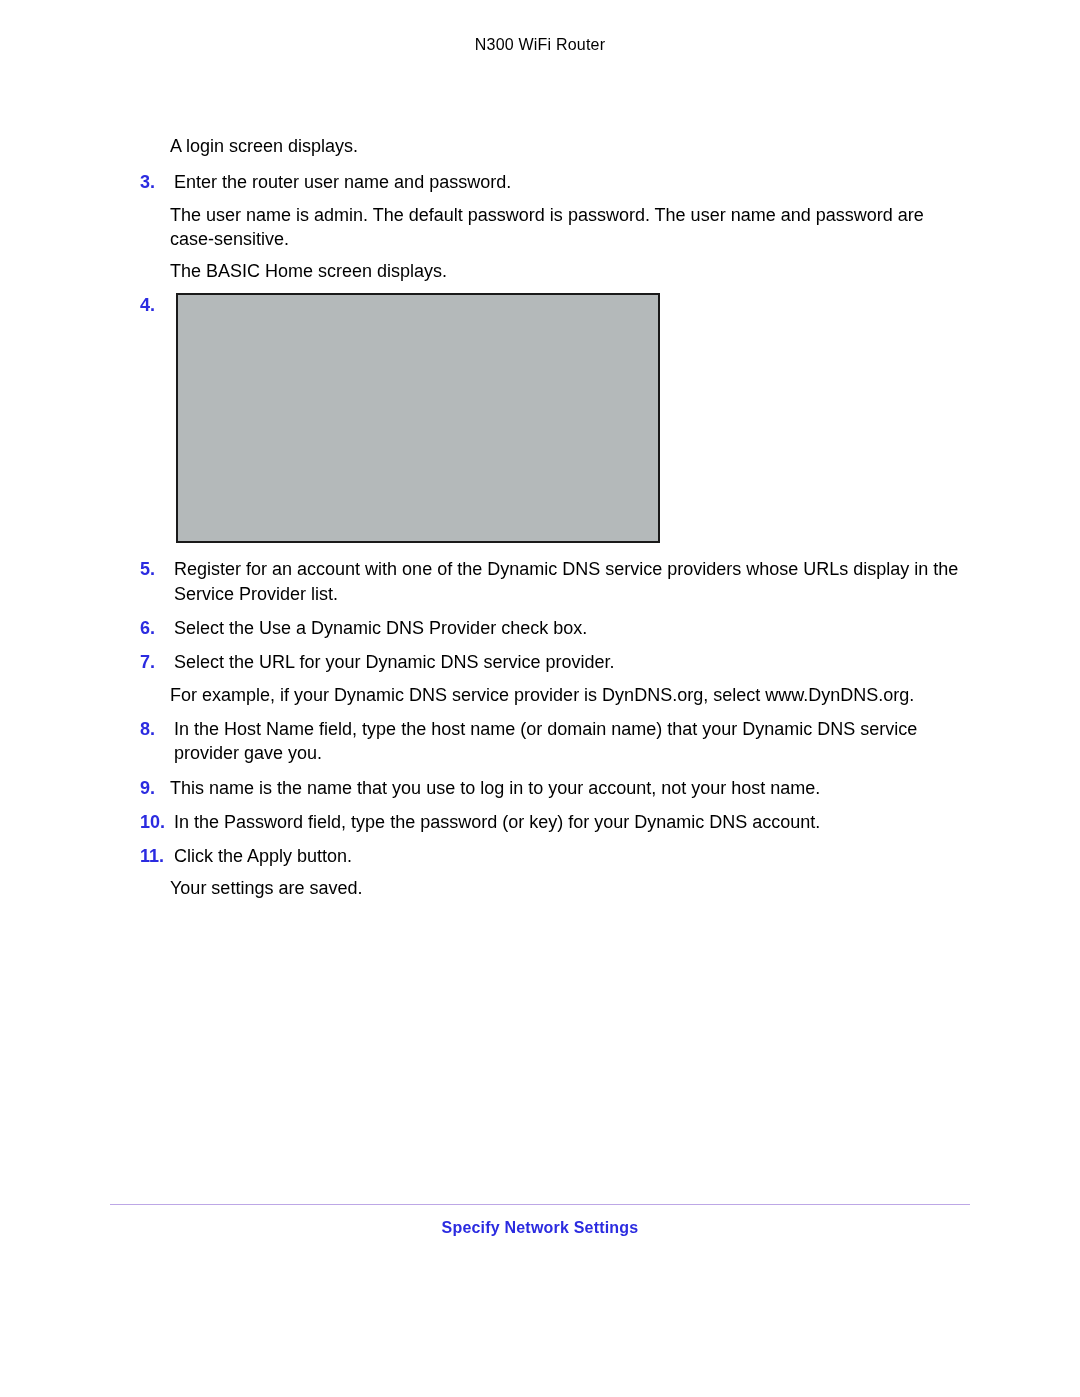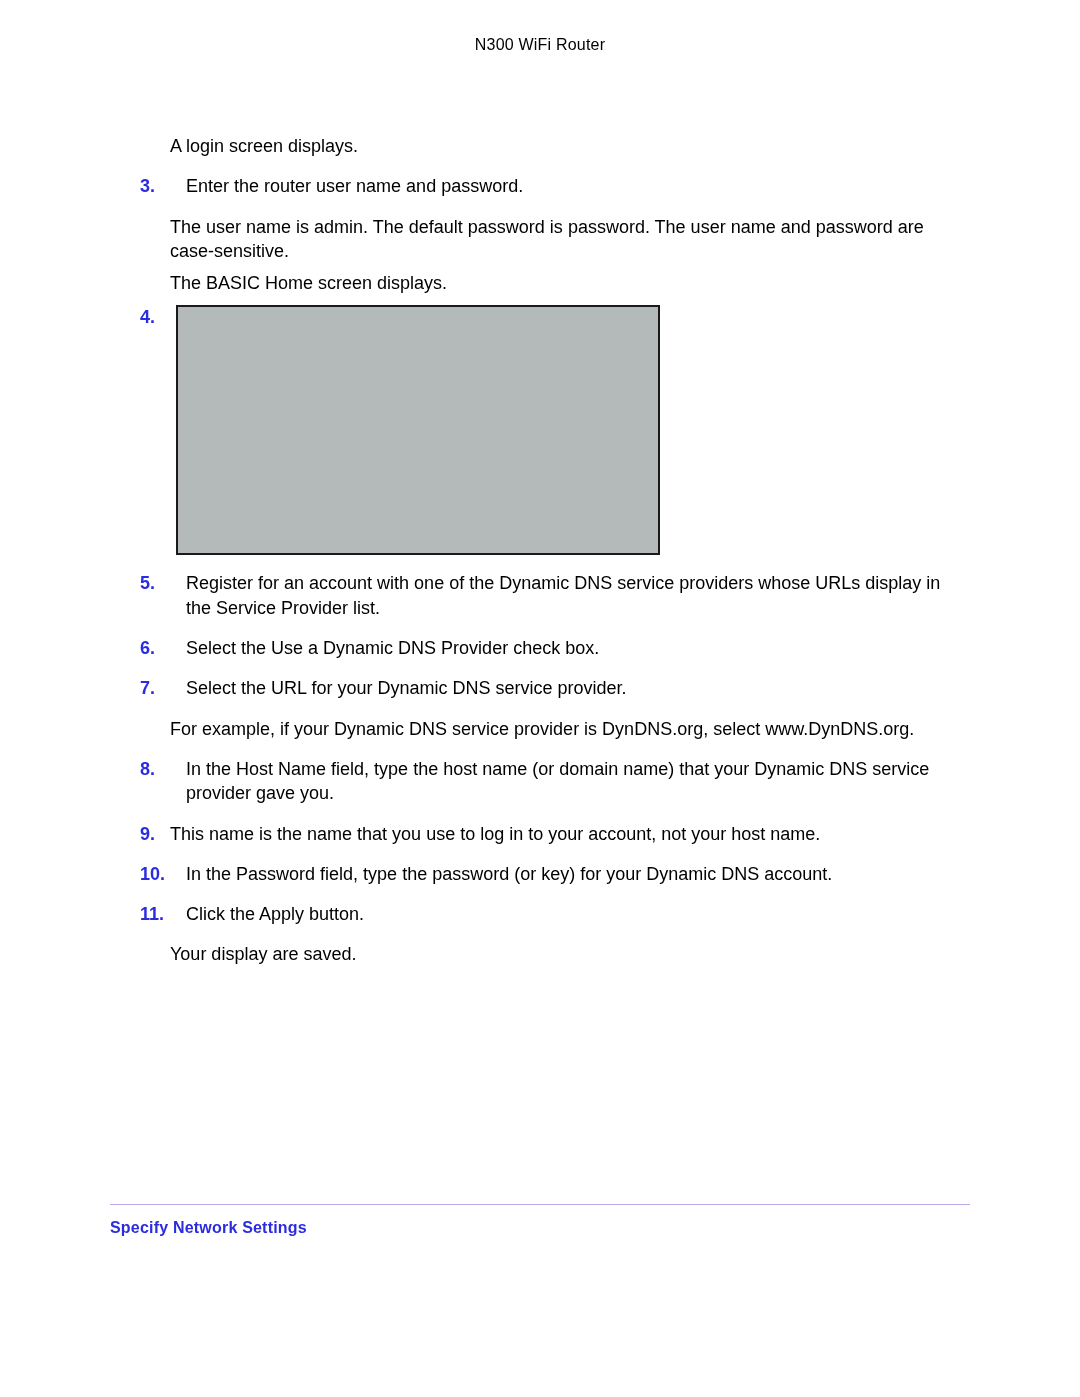--- a/index.html
+++ b/index.html
@@ -43,39 +43,39 @@
   }
   ol.steps > li > .num {
     position: absolute;
     left: 30px;
     top: 0;
     font-weight: 700;
     color: #2b2be0;
     font-size: 18px;
   }
   ol.steps > li .body {
-    margin: 16px;
+    margin: 4px;
   }
   ol.steps > li .sub {
     margin: 8px 0 0 0;
   }
   .bold { font-weight: 400; }
   .screenshot-placeholder {
     width: 480px;
     height: 246px;
     background: #b4b9ba;
     border: 2px solid #1a1a1a;
     margin: 4px 0 14px 6px;
   }
   .footer {
     position: absolute;
     left: 110px;
     right: 110px;
     bottom: 150px;
-    text-align: left;
+    text-align: center;
   }
   .footer-rule {
     border: none;
     border-top: 1px solid #bda7e6;
     margin: 0 0 14px 0;
   }
   .footer-title {
     color: #2b2be0;
     font-weight: 700;
     font-size: 16px;
@@ -154,21 +154,21 @@
         <p class="body">
           <span>In the </span><span class="bold">Password</span><span> field, type the password (or key) for your Dynamic DNS account.</span>
         </p>
       </li>
 
       <li>
         <span class="num">11.</span>
         <p class="body">
           <span>Click the </span><span class="bold">Apply</span><span> button.</span>
         </p>
-        <p class="sub">Your display are saved.</p>
+        <p class="sub">Your settings are saved.</p>
       </li>
 
     </ol>
   </div>
 
   <div class="footer">
     <hr class="footer-rule">
     <div class="footer-title">Specify Network Settings</div>
   </div>
 

